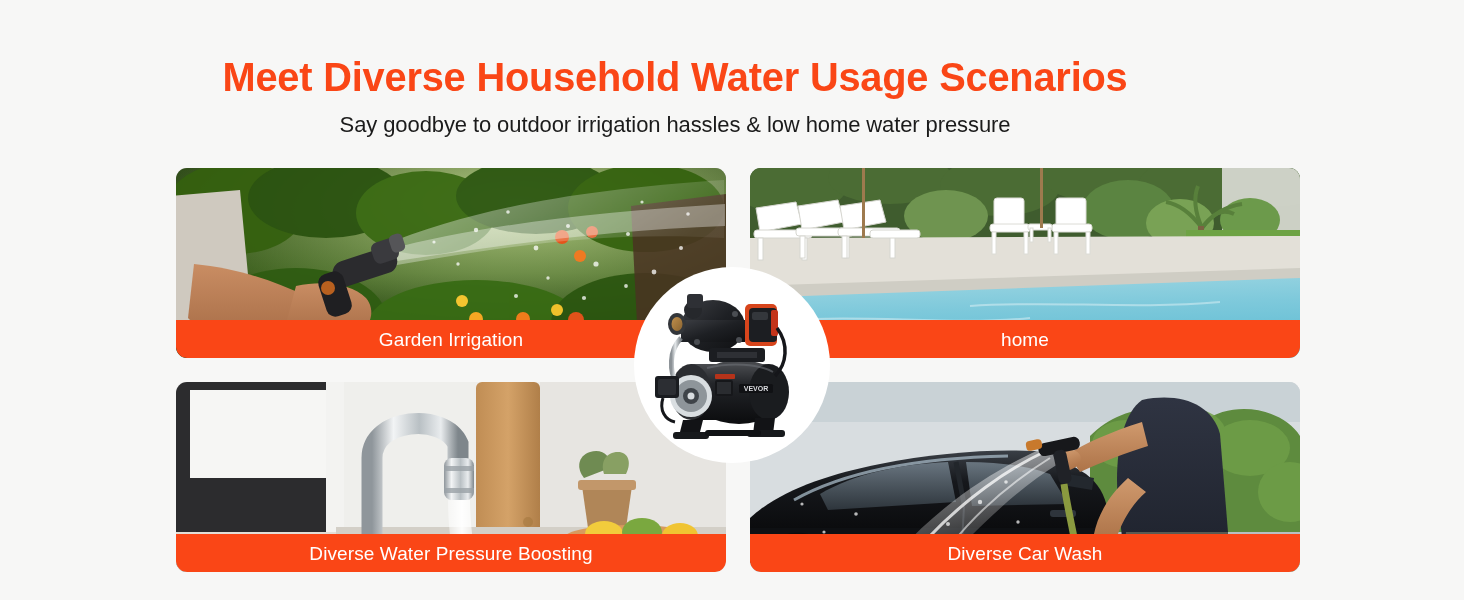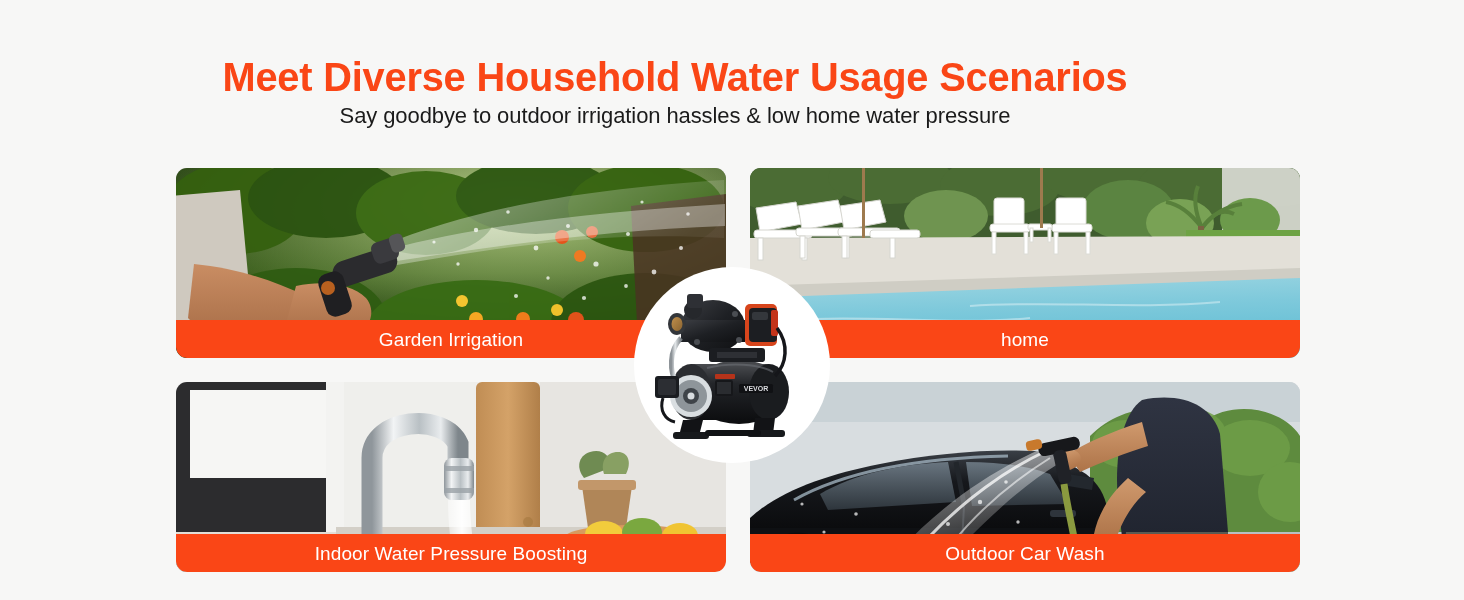--- a/index.html
+++ b/index.html
@@ -21,20 +21,21 @@
     margin-top: 52px;
     font-size: 41px;
     line-height: 50px;
     font-weight: 700;
     letter-spacing: -0.2px;
     color: #fa4616;
     font-family: "Liberation Sans Narrow", "Liberation Sans", sans-serif;
     transform: scaleX(0.97);
   }
   .subtitle {
+    margin-top: 9px;
     font-size: 22px;
     line-height: 28px;
     font-weight: 400;
     color: #1b1b1b;
     letter-spacing: -0.1px;
   }
 
   
   .grid {
     position: absolute;
@@ -373,21 +374,21 @@
             <path d="M272 118 C 272 148 276 168 280 190 L300 190 C 298 166 294 142 294 118 Z" fill="url(#kStream)"></path>
 
             <ellipse cx="288" cy="188" rx="26" ry="6" fill="#ffffff" opacity="0.5"></ellipse>
 
             <ellipse cx="232" cy="176" rx="14" ry="8" fill="#b9c0c4"></ellipse>
             <rect x="222" y="168" width="22" height="8" rx="4" fill="#d7dcdf"></rect>
           </g>
         </svg>
       </div>
       <div class="caption">
-        <span class="caption-text">Indoor Water Pressure Boosting</span>
+        <span class="caption-text">Diverse Water Pressure Boosting</span>
       </div>
     </div>
 
     <div class="card">
       <div class="photo">
         <svg viewBox="0 0 550 190" preserveAspectRatio="none">
           <defs>
             <linearGradient id="carBody" x1="0" y1="0" x2="0" y2="1">
               <stop offset="0" stop-color="#3a3f46"></stop>
               <stop offset="0.4" stop-color="#16181c"></stop>
@@ -466,21 +467,21 @@
 
             <rect x="288" y="58" width="42" height="13" rx="6" fill="#17181b" transform="rotate(-12 309 64)"></rect>
             <rect x="306" y="68" width="13" height="34" rx="5" fill="#202227" transform="rotate(-12 312 85)"></rect>
             <rect x="276" y="58" width="16" height="10" rx="4" fill="#c8792c" transform="rotate(-12 284 63)"></rect>
 
             <path d="M314 102 C 318 130 326 160 330 190" stroke="#8a9a3f" stroke-width="7" fill="none"></path>
           </g>
         </svg>
       </div>
       <div class="caption">
-        <span class="caption-text">Outdoor Car Wash</span>
+        <span class="caption-text">Diverse Car Wash</span>
       </div>
     </div>
   </div>
 
   <div class="center-badge">
     <svg viewBox="0 0 170 170">
       <defs>
         <linearGradient id="tank" x1="0" y1="0" x2="0" y2="1">
           <stop offset="0" stop-color="#4a4c50"></stop>
           <stop offset="0.35" stop-color="#232529"></stop>

